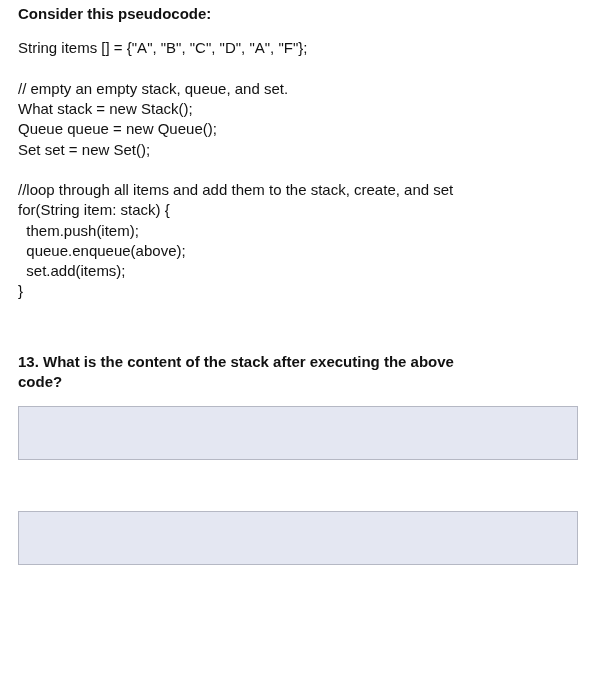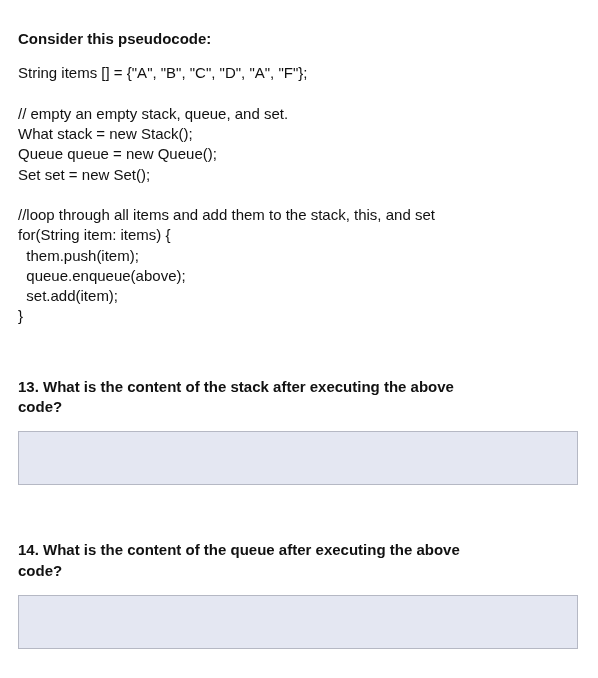--- a/index.html
+++ b/index.html
@@ -4,21 +4,21 @@
 <style>
   html, body {
     margin: 0;
     padding: 0;
     background: #ffffff;
   }
   .page {
     width: 497px;
     height: 678px;
     box-sizing: border-box;
-    padding: 29px 18px 0 18px;
+    padding: 4px 18px 0 18px;
     font-family: Arial, Helvetica, sans-serif;
     color: #111;
     font-size: 15px;
     line-height: 1.35;
     border-radius: 20px;
   }
   .intro {
     font-weight: 700;
     margin-bottom: 14px;
   }
@@ -58,34 +58,31 @@
 
   <div class="intro">Consider this pseudocode:</div>
 
   <div class="code"><span>String items [] = {"A", "B", "C", "D", "A", "F"};</span>
 <span></span>
 <span>// empty an empty stack, queue, and set.</span>
 <span>What stack = new Stack();</span>
 <span>Queue queue = new Queue();</span>
 <span>Set set = new Set();</span>
 <span></span>
-<span>//loop through all items and add them to the stack, this, and set</span>
-<span>for(String item: items) {</span>
+<span>//loop through all items and add them to the stack, create, and set</span>
+<span>for(String item: stack) {</span>
 <span>  them.push(item);</span>
 <span>  queue.enqueue(above);</span>
-<span>  set.add(item);</span>
+<span>  set.add(items);</span>
 <span>}</span></div>
 
   <div class="q-wrap">
     <div class="question">
       <span>13. What is the content of the </span><span>stack</span><span> after executing the above code?</span>
     </div>
     <textarea class="answer-box" style=""></textarea>
   </div>
 
   <div class="q-wrap">
-    <div class="question">
-      <span>14. What is the content of the </span><span>queue</span><span> after executing the above code?</span>
-    </div>
     <textarea class="answer-box" style=""></textarea>
   </div>
 
 </div>
 
 </body></html>

